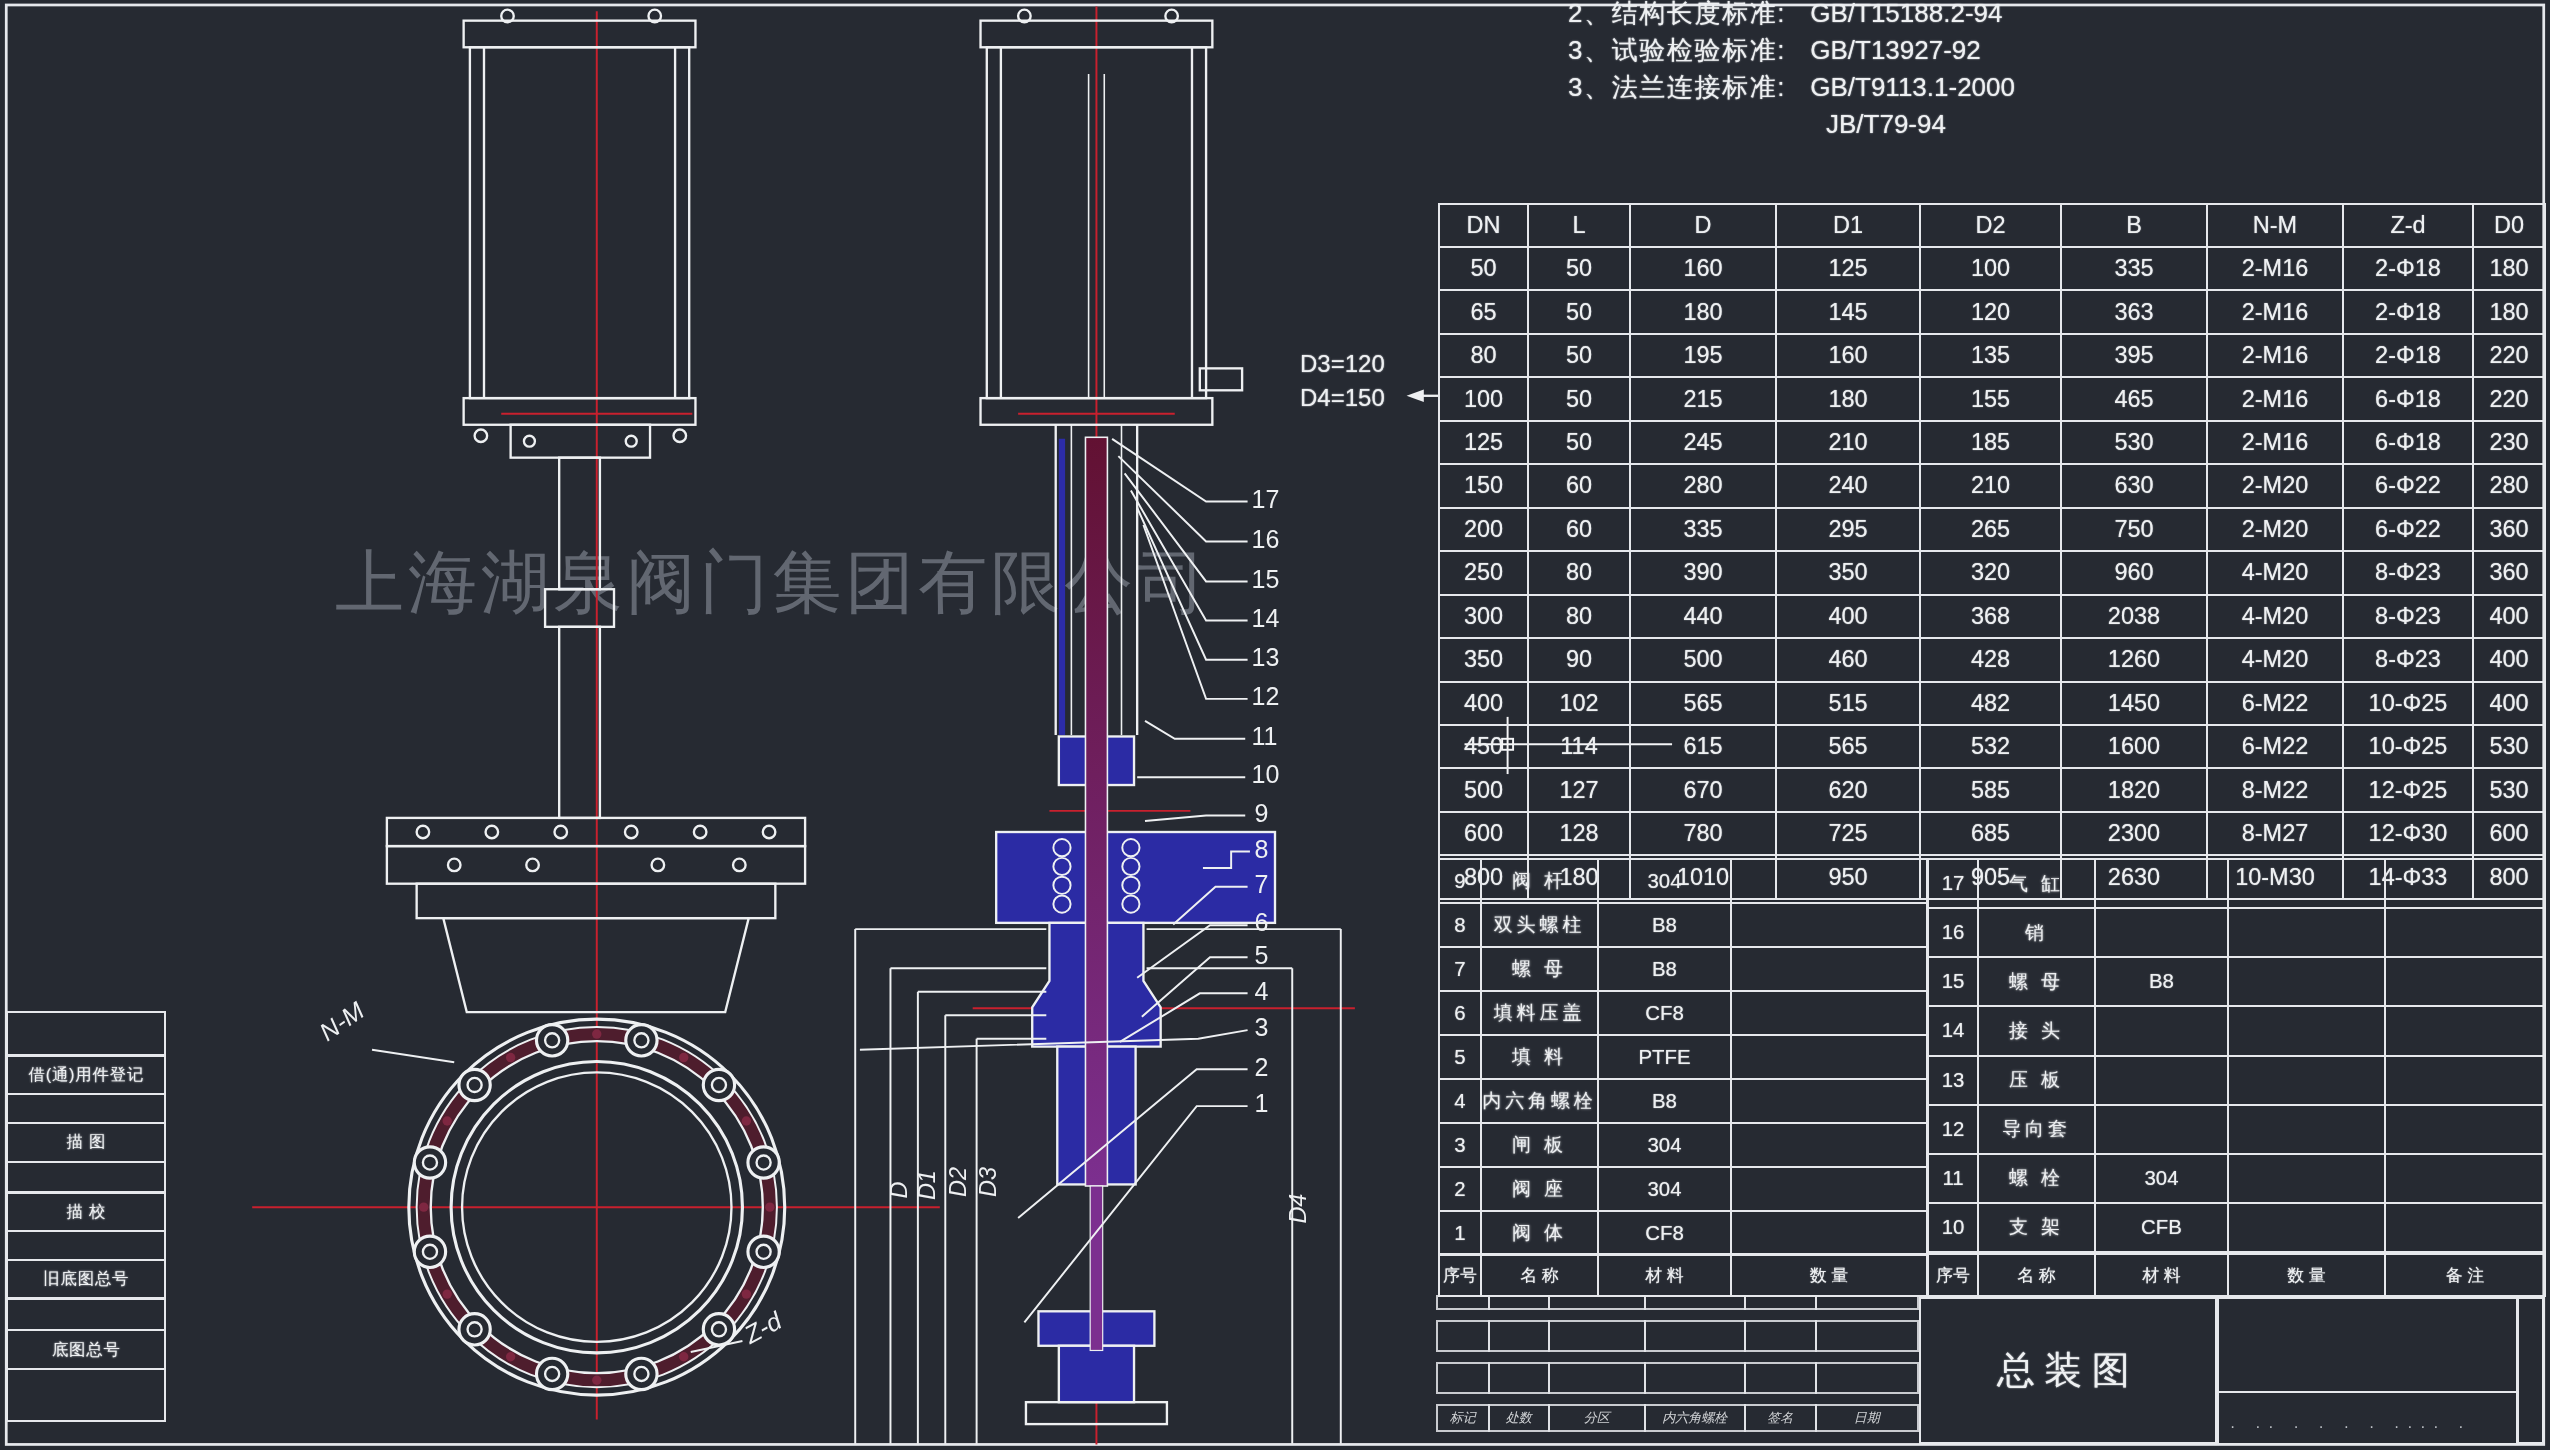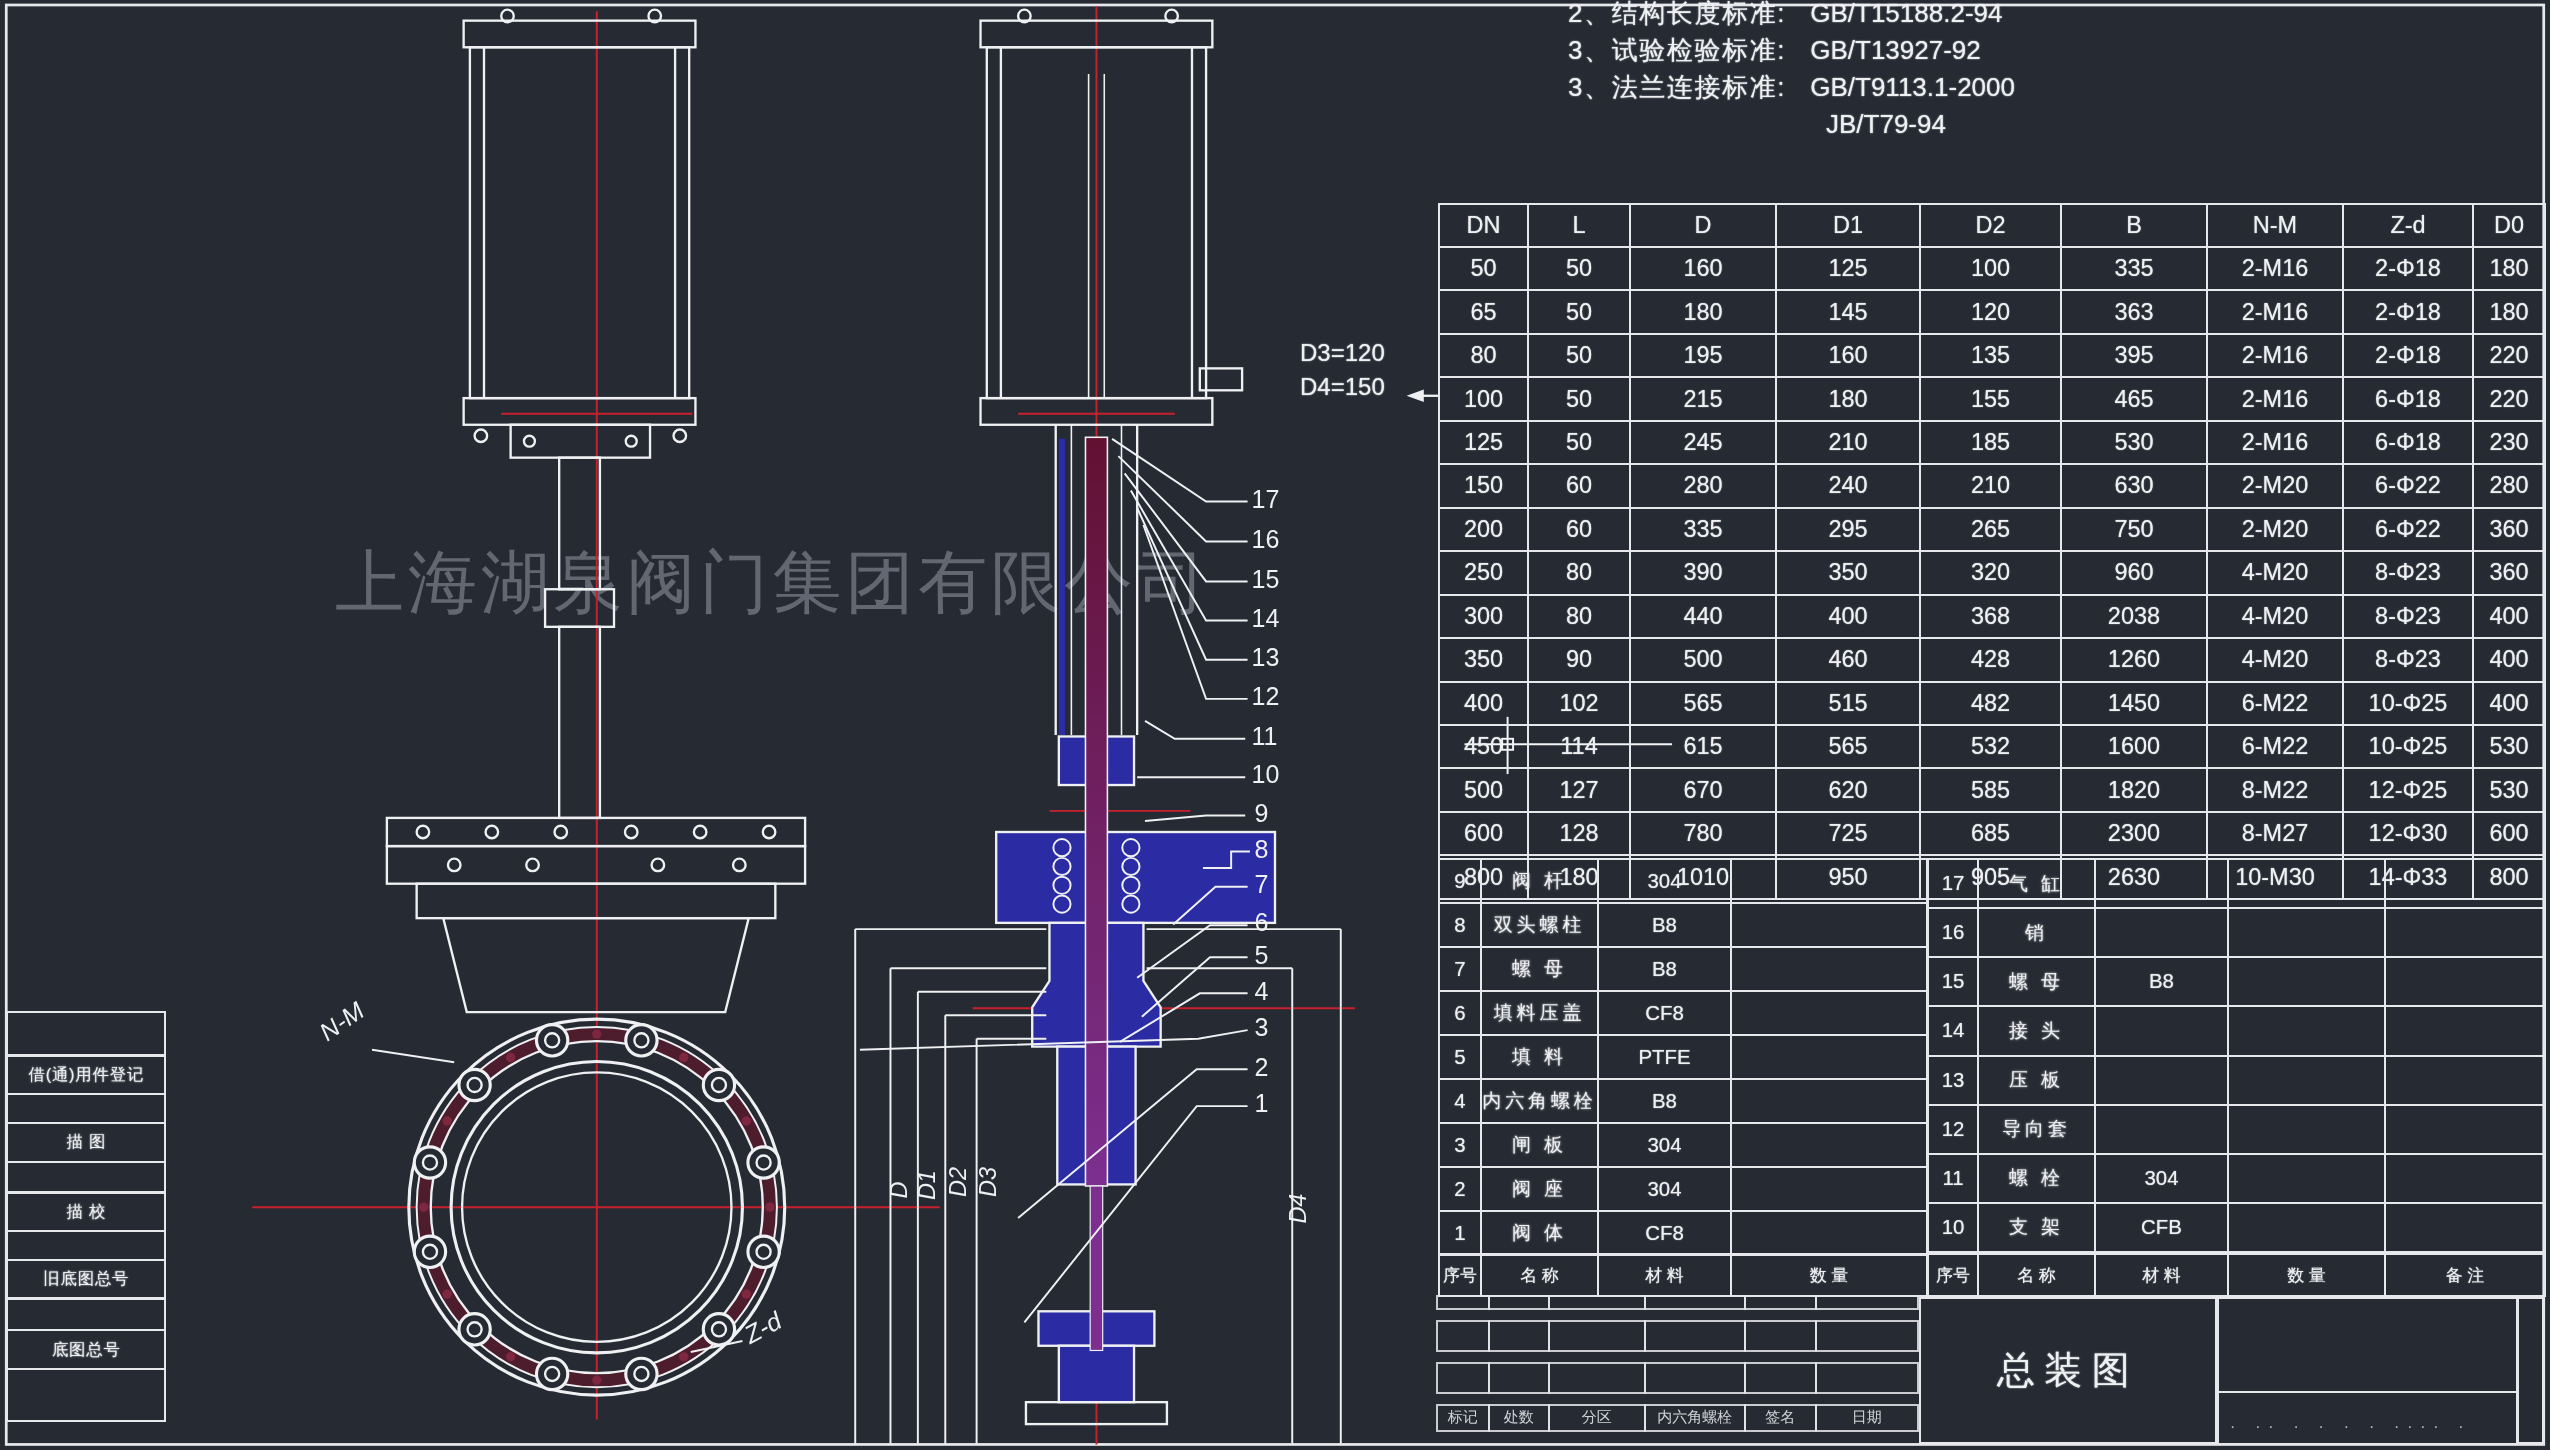--- a/index.html
+++ b/index.html
@@ -31,35 +31,35 @@
   #bom-head-left{width:489px;height:44px;font-size:17px;}
   #bom-head-right-wrap{left:1927px;top:1253px;}
   #bom-head-right{width:617px;height:44px;font-size:17px;}
   .blurry{filter:blur(0.5px);text-shadow:0 0 2.3px rgba(240,242,245,.9);}
   
   #standards{left:1568px;top:-4.7px;font-size:26px;line-height:37px;white-space:nowrap;
              text-shadow:0 0 1.6px rgba(240,242,245,.9);}
   #standards .lbl{display:inline-block;width:235px;letter-spacing:1.6px;}
   #standards .indent{margin-left:258px;}
   
-  #d34{left:1300px;top:336px;font-size:24px;line-height:34px;text-shadow:0 0 1.6px rgba(240,242,245,.9);}
+  #d34{left:1300px;top:347px;font-size:24px;line-height:34px;text-shadow:0 0 1.6px rgba(240,242,245,.9);}
   
   #margin-strip{left:6.3px;top:1013px;width:160px;height:432px;}
   .mbox{box-sizing:border-box;width:160px;border:2.3px solid #e6e8ec;display:flex;
         align-items:center;justify-content:center;font-size:16.4px;letter-spacing:0.8px;
         filter:blur(0.4px);text-shadow:0 0 2px rgba(240,242,245,.9);white-space:nowrap;}
   .mblank{box-sizing:border-box;width:160px;border:2.3px solid #e6e8ec;margin-top:-2.3px;}
   .mbox{margin-top:-2.3px;}
   
   #tb-grid{left:1438px;top:1297px;width:481px;height:147px;display:grid;
            grid-template-columns:52px 60px 96px 100px 71px auto;
            grid-template-rows:25px 42px 42px auto;}
   #tb-grid .cell{border:2.3px solid #e6e8ec;margin:-2.3px 0 12px -2.3px;display:flex;align-items:center;
-                 justify-content:center;font-size:15px;opacity:.85;filter:blur(0.6px);
-                 white-space:nowrap;overflow:hidden;}
+                 justify-content:center;font-size:13px;opacity:.85;filter:blur(0.6px);
+                 white-space:nowrap;overflow:hidden;font-style:italic;}
   #tb-title{left:1919px;top:1297px;width:298px;height:147px;border:2.3px solid #e6e8ec;
             box-sizing:border-box;display:flex;align-items:center;justify-content:center;
             font-size:38px;letter-spacing:9.4px;text-shadow:0 0 1.6px rgba(240,242,245,.9);}
   #tb-right{left:2217px;top:1297px;width:301px;height:147px;box-sizing:border-box;}
   #tb-right .sub{box-sizing:border-box;border:2.3px solid #e6e8ec;width:301px;}
   #tb-right .sub1{height:96px;}
   #tb-right .sub2{height:54px;margin-top:-2.3px;display:flex;align-items:flex-end;}
   #tb-edge{left:2517px;top:1297px;width:27px;height:147px;border:2.3px solid #e6e8ec;box-sizing:border-box;}
   #tb-dots{font-size:15.7px;letter-spacing:7.8px;color:#d7dbe0;opacity:.85;padding:0 0 6.3px 11px;}
 </style>

